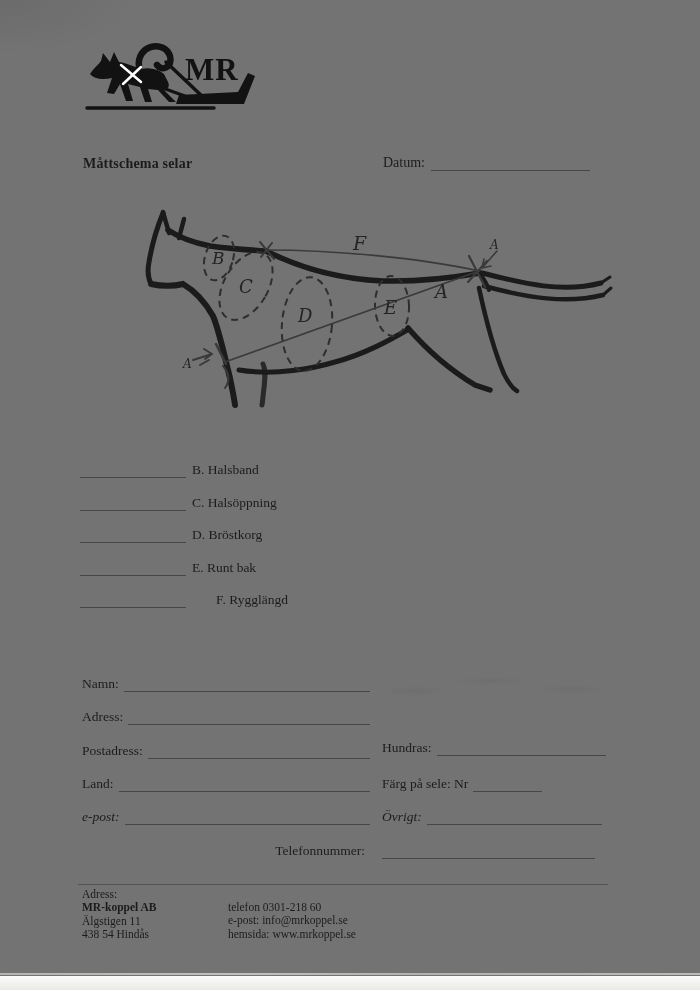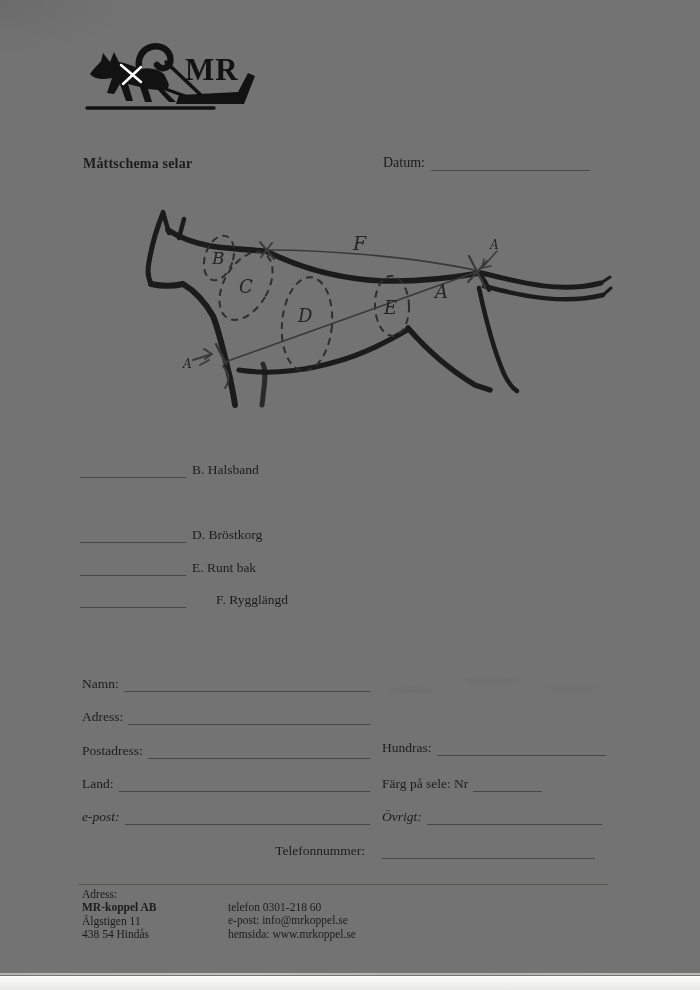--- a/index.html
+++ b/index.html
@@ -105,20 +105,24 @@
       <text class="sketch-letter" x="300" y="100" font-size="18">A</text>
       <text class="sketch-letter" x="48" y="170" font-size="12">A</text>
       <text class="sketch-letter" x="355" y="51" font-size="12">A</text>
     </g>
   </svg>
 
   <div class="m-row" style="top:462px;">
     <span class="mline"></span>
     <span>B. Halsband</span>
   </div>
+  <div class="m-row" style="top:495px;">
+    <span class="mline"></span>
+    <span>C. Halsöppning</span>
+  </div>
   <div class="m-row" style="top:527px;">
     <span class="mline"></span>
     <span>D. Bröstkorg</span>
   </div>
   <div class="m-row" style="top:560px;">
     <span class="mline"></span>
     <span>E. Runt bak</span>
   </div>
   <div class="m-row" style="top:592px;gap:24px;">
     <span class="mline"></span>

